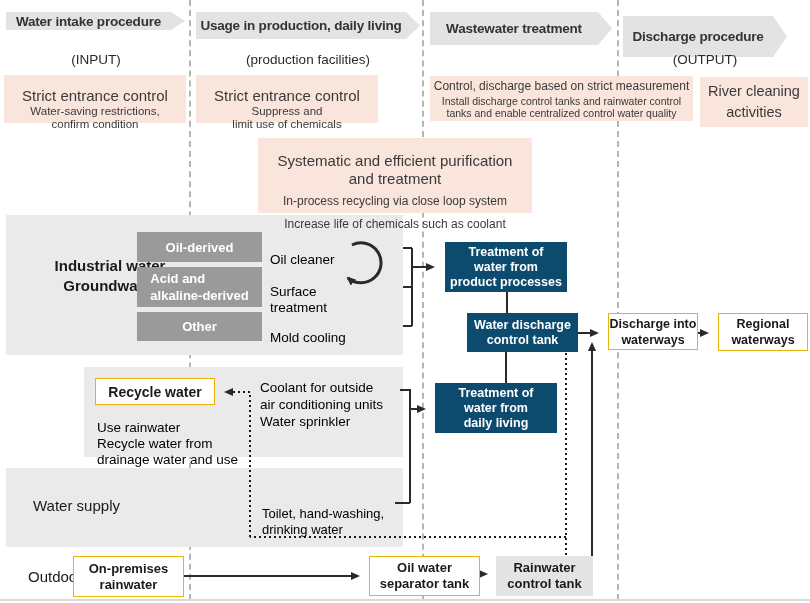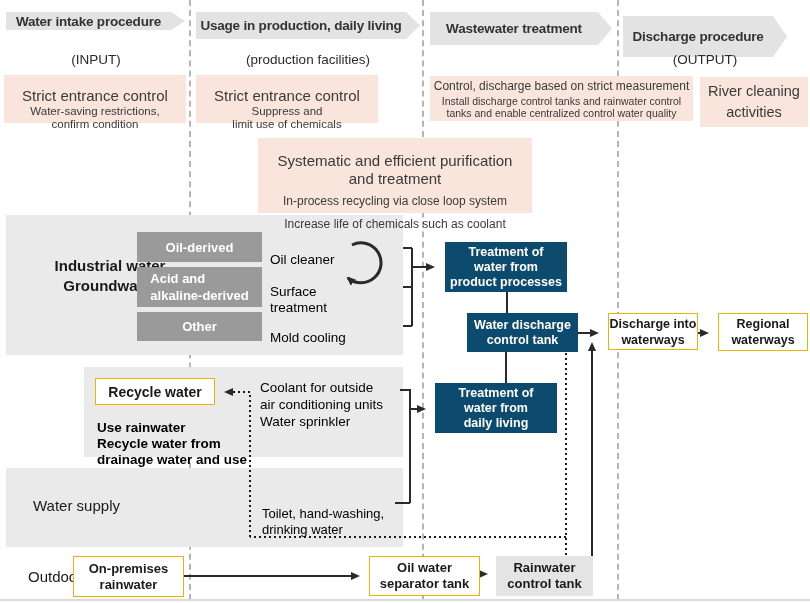--- a/index.html
+++ b/index.html
@@ -145,21 +145,21 @@
   <div class="abs gbox pre" style="left:435px;top:383px;width:122px;height:50px;">Treatment of
 water from
 daily living</div>
 
   <div class="abs wbox pre" style="left:608px;top:313px;width:90px;height:37px;">Discharge into
 waterways</div>
   <div class="abs wbox pre" style="left:718px;top:313px;width:90px;height:38px;">Regional
 waterways</div>
 
   <div class="abs wbox" style="left:95px;top:378px;width:120px;height:27px;font-size:14px;">Recycle water</div>
-  <div class="abs lbl pre" style="left:97px;top:408px;font-weight:bold;">Use rainwater
+  <div class="abs lbl pre" style="left:97px;top:408px;">Use rainwater
 Recycle water from
 drainage water and use</div>
   <div class="abs lbl pre" style="left:260px;top:367px;line-height:17px;">Coolant for outside
 air conditioning units
 Water sprinkler</div>
 
   <div class="abs biglbl" style="left:33px;top:497px;">Water supply</div>
   <div class="abs lbl pre" style="left:262px;top:494px;font-size:13px;">Toilet, hand-washing,
 drinking water</div>
 

